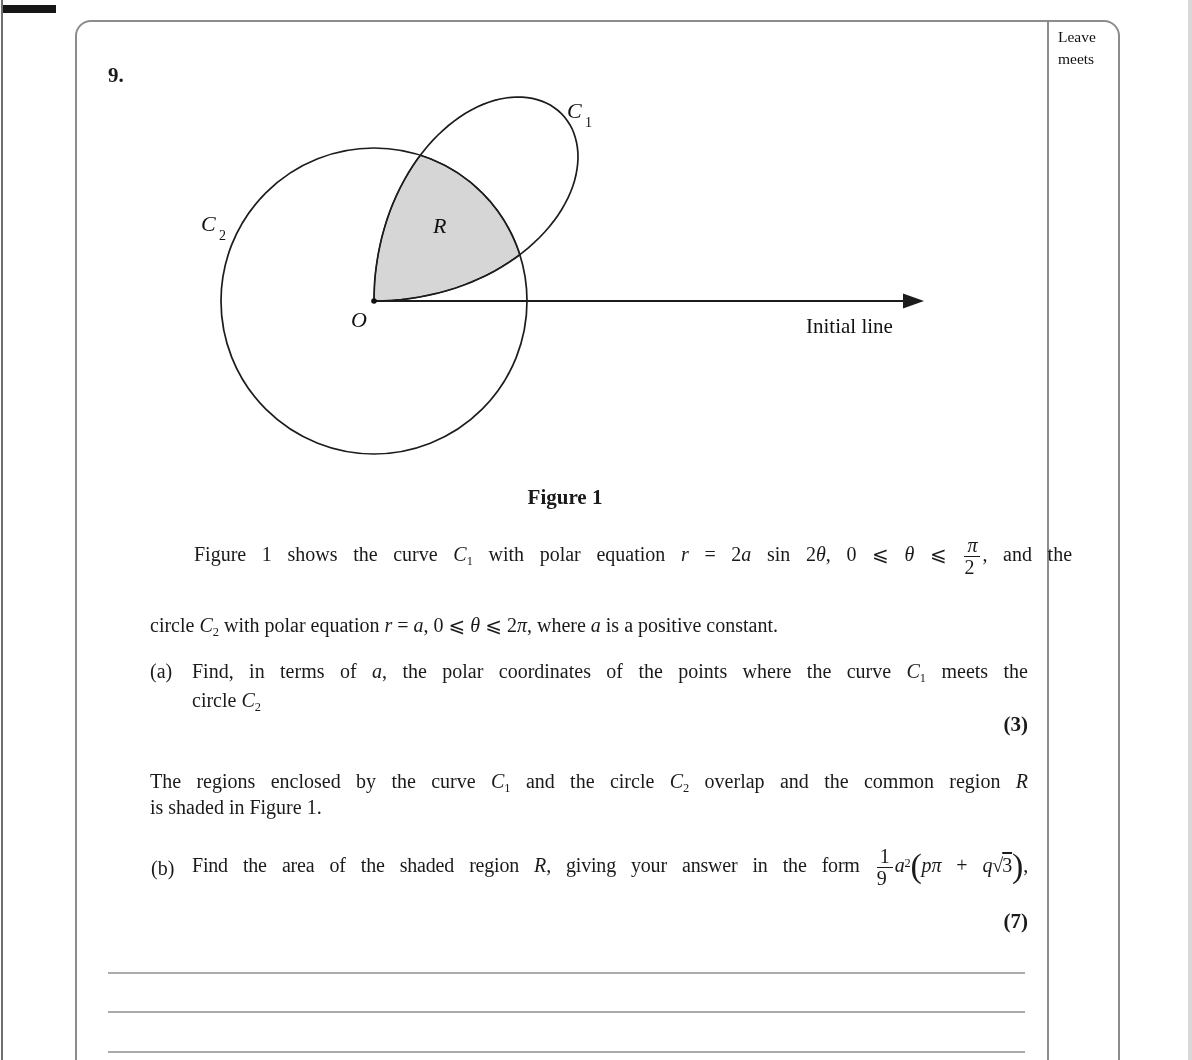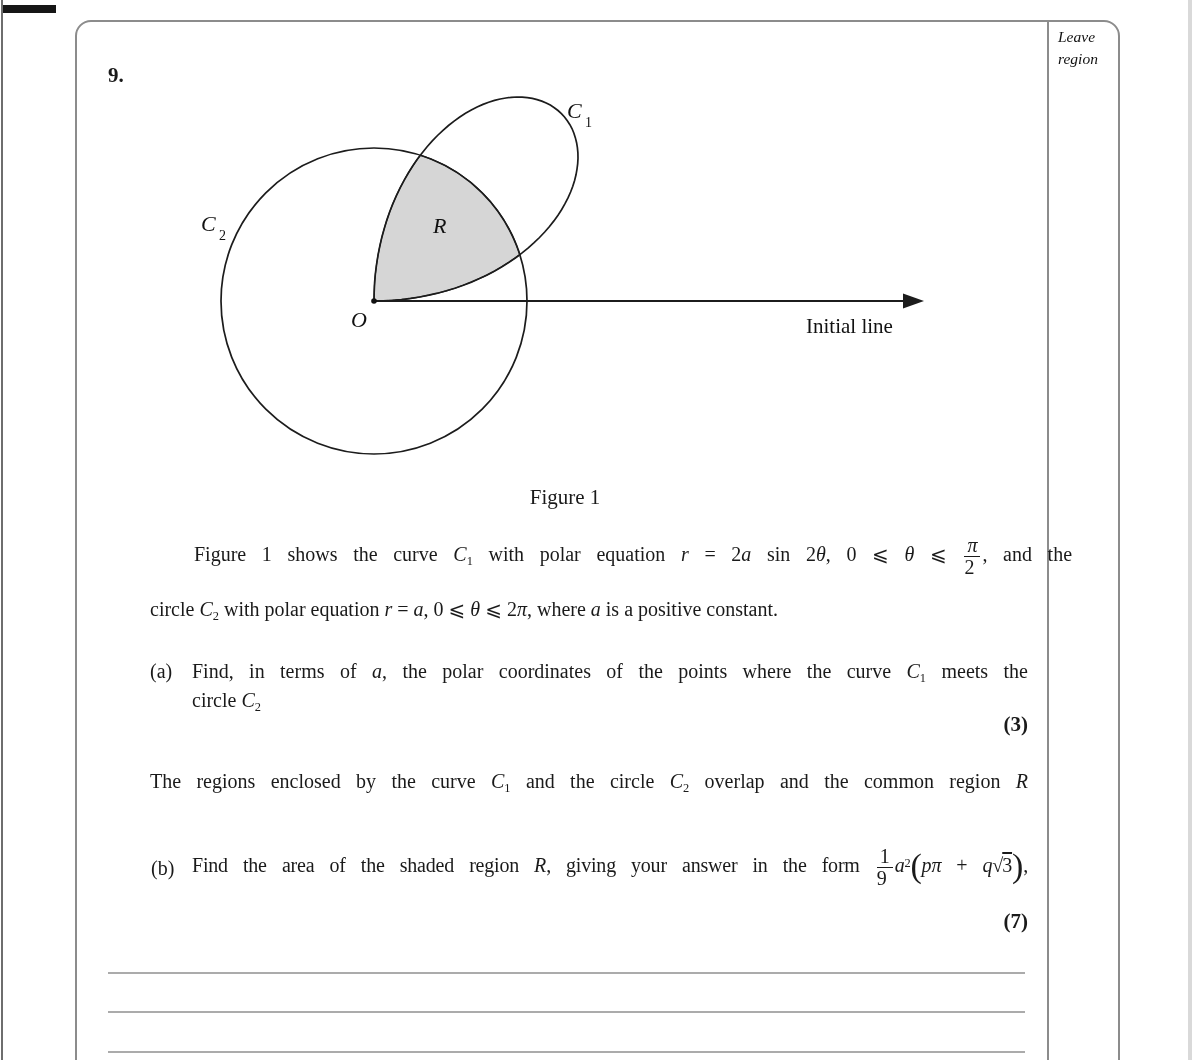--- a/index.html
+++ b/index.html
@@ -4,28 +4,28 @@
 <style>
   html,body{margin:0;padding:0;background:#fff;}
   .sheet{position:relative;width:1192px;height:1060px;background:#fff;overflow:hidden;
          font-family:"Liberation Serif","DejaVu Serif","DejaVu Sans",serif;color:#1a1a1a;}
   .abs{position:absolute;}
   .page-edge-left{left:1px;top:0;width:2px;height:100%;background:#6e6e6e;}
   .page-edge-right{left:1188px;top:0;width:4px;height:100%;background:#d9d9d9;}
   .top-bar{left:3px;top:5px;width:53px;height:8px;background:#161616;}
   .frame{left:75px;top:20px;width:1041px;height:1200px;border:2px solid #8c8c8c;border-radius:16px;}
   .divider{left:1047px;top:21px;width:2px;height:1039px;background:#8c8c8c;}
-  .leave-blank{left:1058px;top:26px;width:58px;font-size:15.5px;line-height:22px;color:#111;font-style:italic;}
+  .leave-blank{left:1058px;top:26px;width:58px;font-size:15.5px;line-height:22px;color:#111;}
   .qnum{left:108px;top:63px;font-size:21px;font-weight:bold;}
-  .caption{left:100px;top:485px;width:930px;text-align:center;font-weight:normal;font-size:21px;}
+  .caption{left:100px;top:485px;width:930px;text-align:center;font-weight:bold;font-size:21px;}
   .bodytext{font-size:20px;line-height:26px;}
   .jlast{text-align:justify;text-align-last:justify;}
   .marks{font-weight:bold;font-size:21px;text-align:right;left:150px;width:878px;}
   .introL1{left:150px;top:535px;width:878px;margin-left:44px;}
-  .introL2{left:150px;top:596px;width:878px;}
+  .introL2{left:150px;top:612px;width:878px;}
   .parta{left:150px;top:657px;width:878px;display:flex;line-height:29px;}
   .parta .qlabel{width:42px;flex:none;}
   .parta .qbody{flex:1;}
   .marksA{top:712px;}
   .para2{left:150px;top:768px;width:878px;}
   .partb-label{left:151px;top:855px;}
   .partbL1{left:192px;top:846px;width:836px;letter-spacing:-0.2px;}
   .partbL2{left:192px;top:879px;width:836px;}
   .marksB{top:909px;}
   .ansline{left:108px;width:917px;height:2px;background:#ababab;}
@@ -47,21 +47,21 @@
 <div class="sheet">
 
   <div class="abs page-edge-left"></div>
   <div class="abs page-edge-right"></div>
   <div class="abs top-bar"></div>
   <div class="abs frame"></div>
   <div class="abs divider"></div>
 
   <div class="abs leave-blank">
     <span>Leave</span><br>
-    <span>region</span>
+    <span>meets</span>
   </div>
 
   <div class="abs qnum">9.</div>
 
   <svg class="abs" style="left:100px;top:80px;" width="860" height="400" viewBox="0 0 860 400">
     <path id="regionR" d="M274,221 L284.6,220.8 L295.2,220.2 L305.7,219.1 L316.1,217.6 L326.4,215.7 L336.5,213.5 L346.5,210.8 L356.3,207.7 L365.8,204.3 L375.1,200.5 L384.2,196.4 L392.9,191.9 L401.2,187.1 L409.3,182.1 L416.9,176.8 L419.8,174.7 L419.8,174.7 L418.9,171.7 L417.8,168.9 L416.8,166.0 L415.6,163.2 L414.5,160.3 L413.2,157.5 L411.9,154.8 L410.6,152.0 L409.2,149.3 L407.7,146.6 L406.2,144.0 L404.6,141.3 L403.0,138.7 L401.3,136.2 L399.6,133.6 L397.8,131.1 L396.0,128.7 L394.1,126.3 L392.2,123.9 L390.3,121.5 L388.2,119.2 L386.2,117.0 L384.1,114.7 L381.9,112.6 L379.7,110.4 L377.5,108.3 L375.2,106.3 L372.9,104.3 L370.6,102.3 L368.2,100.4 L365.7,98.6 L363.3,96.7 L360.8,95.0 L358.2,93.3 L355.7,91.6 L353.1,90.0 L350.4,88.5 L347.8,87.0 L345.1,85.5 L342.3,84.1 L339.6,82.8 L336.8,81.5 L334.0,80.3 L331.2,79.1 L328.3,78.0 L325.5,76.9 L322.6,75.9 L320.3,75.2 L320.3,75.2 L314.9,82.7 L309.8,90.6 L304.9,98.8 L300.3,107.4 L296.1,116.3 L292.1,125.5 L288.6,135.0 L285.4,144.7 L282.5,154.6 L280.1,164.7 L278.1,174.9 L276.4,185.3 L275.2,195.8 L274.4,206.3 L274.0,216.9 Z" fill="#d6d6d6" stroke="#1c1c1c" stroke-width="1.2"></path>
     <circle cx="274" cy="221" r="153" fill="none" stroke="#1c1c1c" stroke-width="1.7"></circle>
     <path id="petalC1" d="M274.0,221.0 L283.2,220.8 L292.5,220.4 L301.7,219.6 L310.8,218.4 L319.8,217.0 L328.8,215.2 L337.6,213.2 L346.3,210.8 L354.9,208.2 L363.3,205.3 L371.4,202.1 L379.4,198.6 L387.2,194.9 L394.7,190.9 L402.0,186.7 L409.0,182.3 L415.7,177.7 L422.1,172.9 L428.3,167.9 L434.1,162.7 L439.5,157.5 L444.7,152.0 L449.5,146.5 L453.9,140.9 L458.0,135.2 L461.7,129.5 L465.0,123.7 L468.0,117.9 L470.6,112.0 L472.8,106.3 L474.6,100.5 L476.0,94.8 L477.0,89.1 L477.7,83.6 L478.0,78.2 L477.9,72.9 L477.4,67.7 L476.6,62.7 L475.4,57.9 L473.9,53.2 L472.1,48.8 L469.9,44.7 L467.3,40.7 L464.5,37.0 L461.4,33.6 L458.0,30.5 L454.3,27.7 L450.3,25.1 L446.2,22.9 L441.8,21.1 L437.1,19.6 L432.3,18.4 L427.3,17.6 L422.1,17.1 L416.8,17.0 L411.4,17.3 L405.9,18.0 L400.2,19.0 L394.5,20.4 L388.7,22.3 L383.0,24.4 L377.1,27.0 L371.3,30.0 L365.5,33.3 L359.8,37.0 L354.1,41.1 L348.5,45.5 L343.0,50.3 L337.5,55.5 L332.3,60.9 L327.1,66.7 L322.1,72.9 L317.3,79.3 L312.7,86.0 L308.3,93.0 L304.1,100.3 L300.1,107.8 L296.4,115.6 L292.9,123.6 L289.7,131.7 L286.8,140.1 L284.2,148.7 L281.8,157.4 L279.8,166.2 L278.0,175.2 L276.6,184.2 L275.4,193.3 L274.6,202.5 L274.2,211.8 L274.0,221.0" fill="none" stroke="#1c1c1c" stroke-width="1.7"></path>
     <line x1="274" y1="221" x2="808" y2="221" stroke="#1c1c1c" stroke-width="1.8"></line>
     <polygon points="824,221 803,213.5 803,228.5" fill="#1c1c1c"></polygon>
@@ -85,20 +85,21 @@
     <span class="qlabel">(a)</span>
     <div class="qbody">
       <div class="jlast">Find, in terms of <i>a</i>, the polar coordinates of the points where the curve <i>C</i><sub>1</sub> meets the</div>
       <div>circle <i>C</i><sub>2</sub></div>
     </div>
   </div>
   <div class="abs marks marksA">(3)</div>
 
   <div class="abs bodytext para2">
     <div class="jlast">The regions enclosed by the curve <i>C</i><sub>1</sub> and the circle <i>C</i><sub>2</sub> overlap and the common region <i>R</i></div>
+    <div>is shaded in Figure 1.</div>
   </div>
 
   <div class="abs bodytext partb-label">(b)</div>
   <div class="abs bodytext partbL1 jlast">Find the area of the shaded region <i>R</i>, giving your answer in the form <span class="frac"><span class="fnum">1</span><span class="fden">9</span></span><i>a</i><sup>2</sup><span class="bigp">(</span><i>p</i><i>π</i> + <i>q</i><span class="sqrt"><span class="rt">√</span><span class="ov">3</span></span><span class="bigp">)</span>,</div>
   <div class="abs marks marksB">(7)</div>
 
   <div class="abs ansline" style="top:972px;"></div>
   <div class="abs ansline" style="top:1011px;"></div>
   <div class="abs ansline" style="top:1051px;"></div>
 

